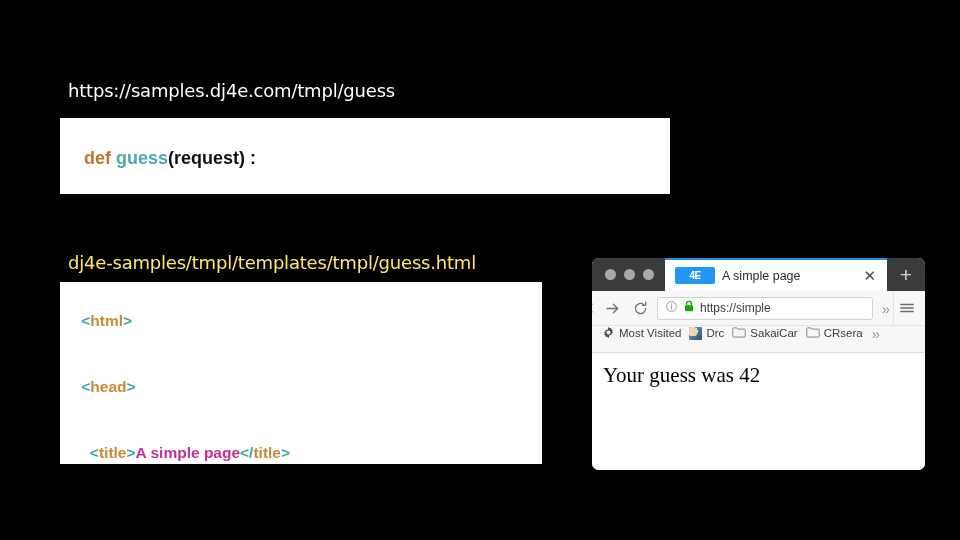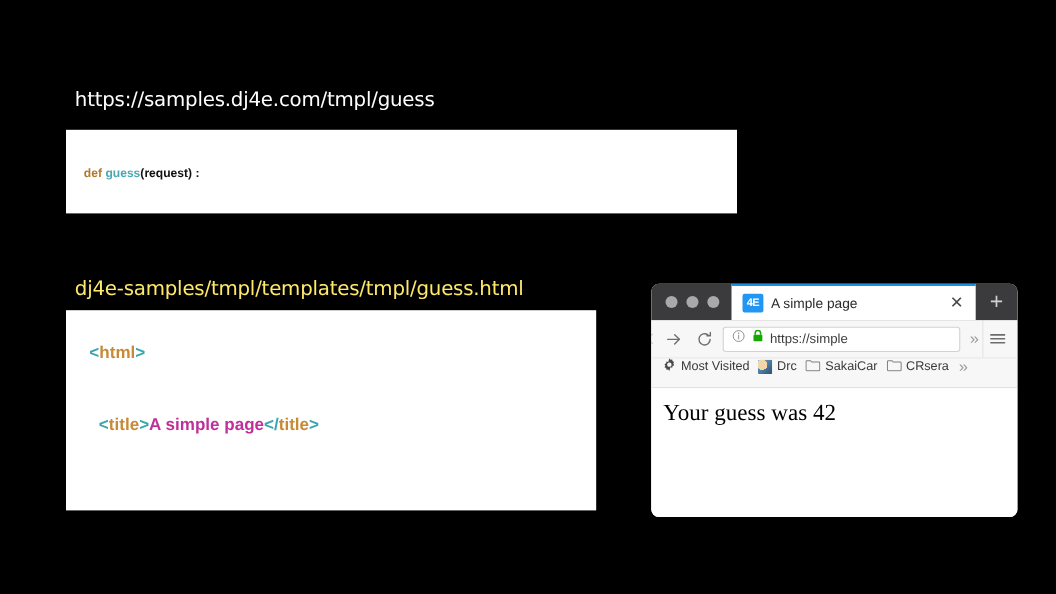--- a/index.html
+++ b/index.html
@@ -50,21 +50,21 @@
   }
   #html-card {
     left: 60px;
     top: 282px;
     width: 482px;
     height: 182px;
     padding: 6px 0 14px 4px;
   }
   .code-line {
     font-family: "Liberation Sans", sans-serif;
-    font-size: 11px;
+    font-size: 18px;
     line-height: 21.5px;
     white-space: pre;
     color: #111111;
     font-weight: 600;
   }
   #html-card .code-line {
     line-height: 22px;
     font-size: 15.5px;
   }
   .tok-kw      { color: #b5792e; }
@@ -110,21 +110,21 @@
     background: #ffffff;
     display: flex;
     align-items: center;
     gap: 7px;
     padding: 0 9px 0 10px;
     border-top: 2px solid #1d8fe0;
     box-sizing: border-box;
     min-width: 0;
   }
   .favicon {
-    width: 19px;
+    width: 40px;
     height: 17px;
     border-radius: 2px;
     background: #2196f3;
     color: #ffffff;
     font-size: 10px;
     font-weight: 700;
     display: flex;
     align-items: center;
     justify-content: center;
     flex: 0 0 auto;
@@ -274,20 +274,23 @@
 
 </div>
 
 <div class="label" id="path-label">dj4e-samples/tmpl/templates/tmpl/guess.html</div>
 
 <div class="code-card" id="html-card">
   <div class="code-line">
     <span class="tok-bracket">&lt;</span><span class="tok-tag">html</span><span class="tok-bracket">&gt;</span>
   </div>
   <div class="code-line">
+    <span class="tok-bracket">&lt;</span><span class="tok-tag">head</span><span class="tok-bracket">&gt;</span>
+  </div>
+  <div class="code-line">
     <span class="tok-plain">  </span><span class="tok-bracket">&lt;</span><span class="tok-tag">title</span><span class="tok-bracket">&gt;</span><span class="tok-titletext">A simple page</span><span class="tok-bracket">&lt;/</span><span class="tok-tag">title</span><span class="tok-bracket">&gt;</span>
   </div>
 
 </div>
 
 <div id="browser-window">
 
   <div class="titlebar">
     <div class="traffic">
       <span class="dot"></span>

